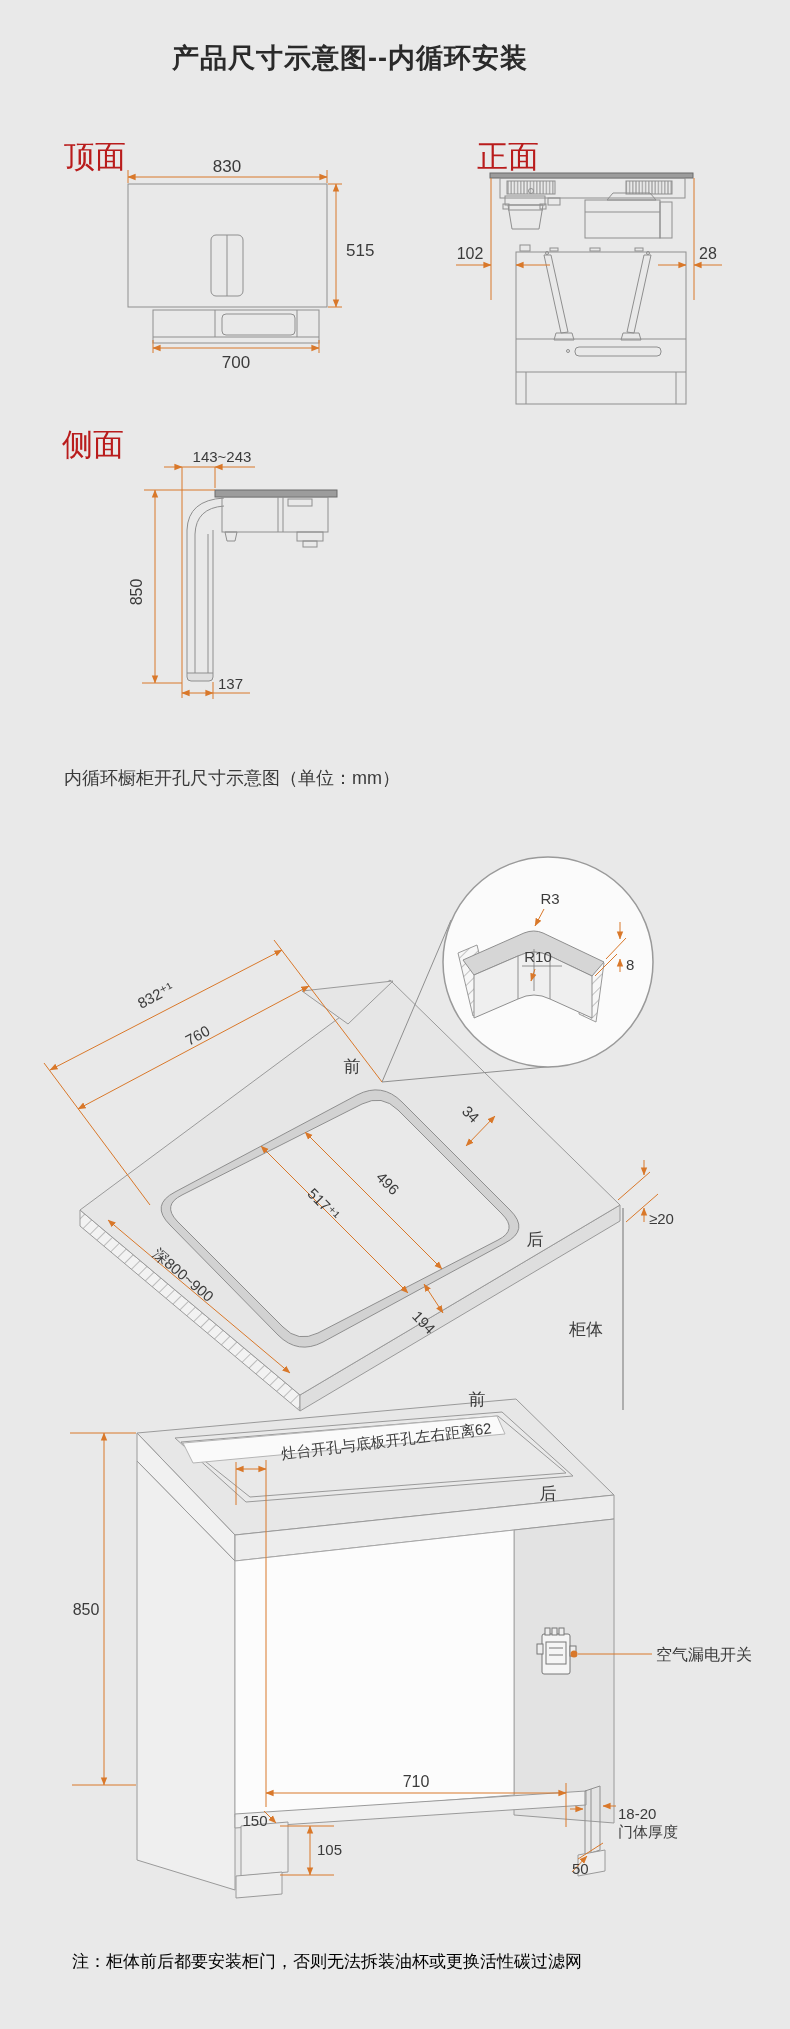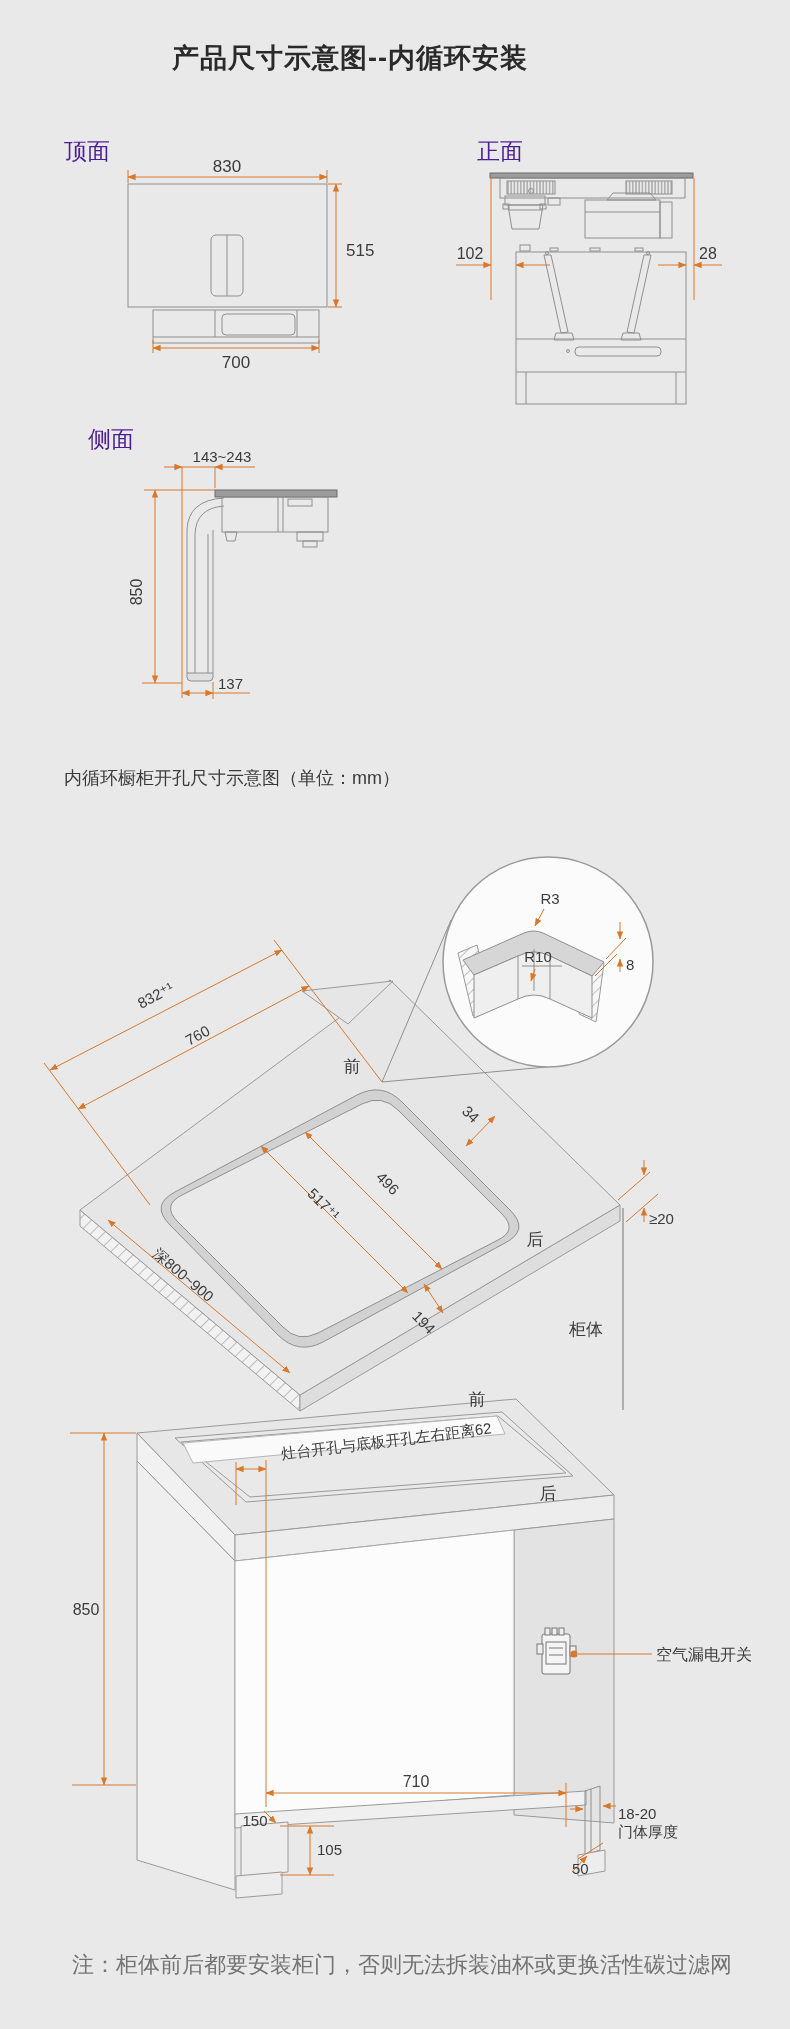--- a/index.html
+++ b/index.html
@@ -1,37 +1,37 @@
 <!DOCTYPE html>
 <html><head>
 <meta charset="utf-8">
 <style>
   html,body{margin:0;padding:0;}
   body{font-family:"Liberation Sans","DejaVu Sans",sans-serif;background:#e9e9e9;}
   .page{position:relative;width:790px;height:2029px;background:#e9e9e9;overflow:hidden;}
   .title{position:absolute;left:0;top:40px;width:700px;text-align:center;font-size:27px;font-weight:700;color:#2a2a2a;letter-spacing:1px;}
-  .viewlabel{position:absolute;font-size:23px;color:#4c1d95;font-weight:400;}
+  .viewlabel{position:absolute;font-size:31px;color:#b91c1c;font-weight:400;}
   .sectitle{position:absolute;left:64px;top:766px;font-size:18px;color:#3a3a3a;}
-  .footnote{position:absolute;left:72px;top:1950px;font-size:22px;color:#737373;}
+  .footnote{position:absolute;left:72px;top:1950px;font-size:17px;color:#000000;}
   svg{position:absolute;overflow:visible;}
   svg text{fill:#3b3b3b;font-family:"Liberation Sans","DejaVu Sans",sans-serif;}
   .t15{font-size:15px;} .t16{font-size:16px;} .t17{font-size:17px;}
   .mid{text-anchor:middle;} .st{text-anchor:start;}
   .ln{stroke:#8f8f8f;stroke-width:1;fill:none;}
   .dim{stroke:#d9782a;stroke-width:1;fill:none;}
 </style>
 </head>
 <body>
 
 <div class="page">
 
   <div class="title">产品尺寸示意图--内循环安装</div>
   <div class="viewlabel" style="left:64px;top:136px;">顶面</div>
   <div class="viewlabel" style="left:437px;top:136px;margin-left:40px;">正面</div>
-  <div class="viewlabel" style="left:62px;top:424px;margin-left:26px;">侧面</div>
+  <div class="viewlabel" style="left:62px;top:424px;">侧面</div>
   <div class="sectitle">内循环橱柜开孔尺寸示意图（单位：mm）</div>
   <div class="footnote">注：柜体前后都要安装柜门，否则无法拆装油杯或更换活性碳过滤网</div>
 
   <svg style="left:60px;top:160px;" width="340" height="225" viewBox="0 0 340 225">
     <defs>
       <marker id="a1" viewBox="0 0 10 10" refX="9.5" refY="5" markerWidth="8" markerHeight="8" orient="auto-start-reverse" markerUnits="userSpaceOnUse">
           <path d="M0,1 L10,5 L0,9 Z" fill="#d9782a"></path>
         </marker>
     </defs>
     <g>

